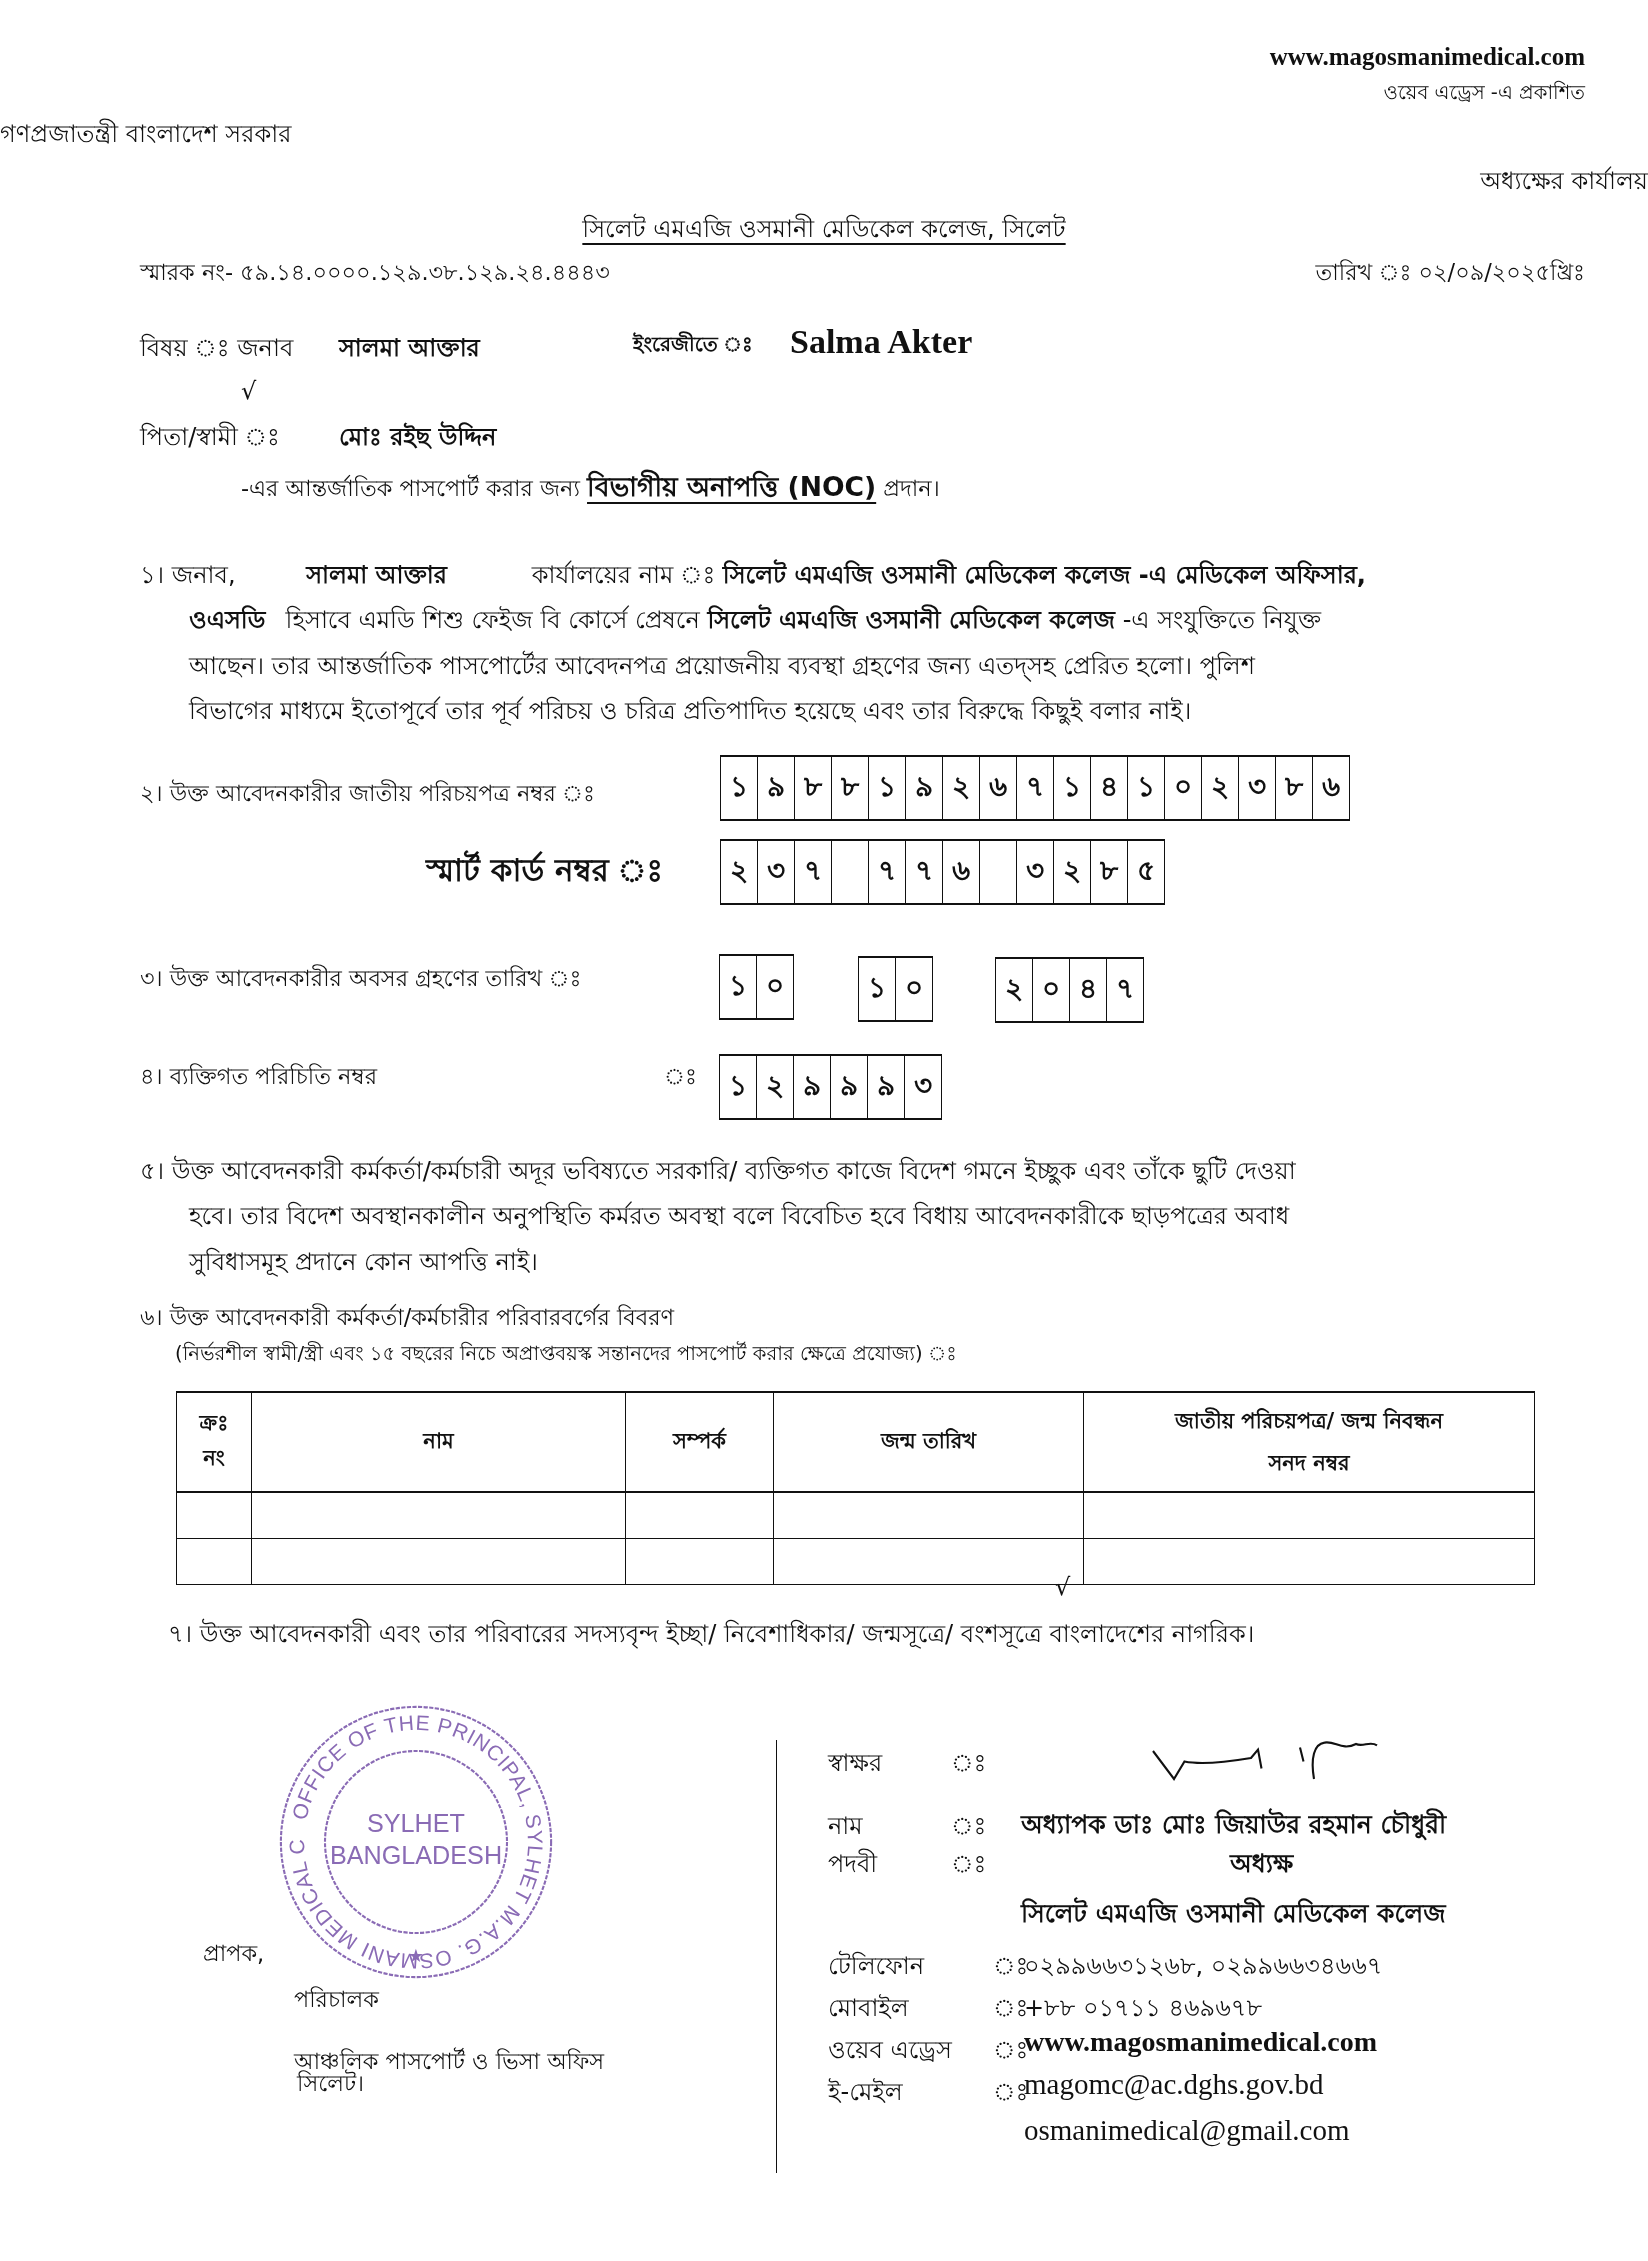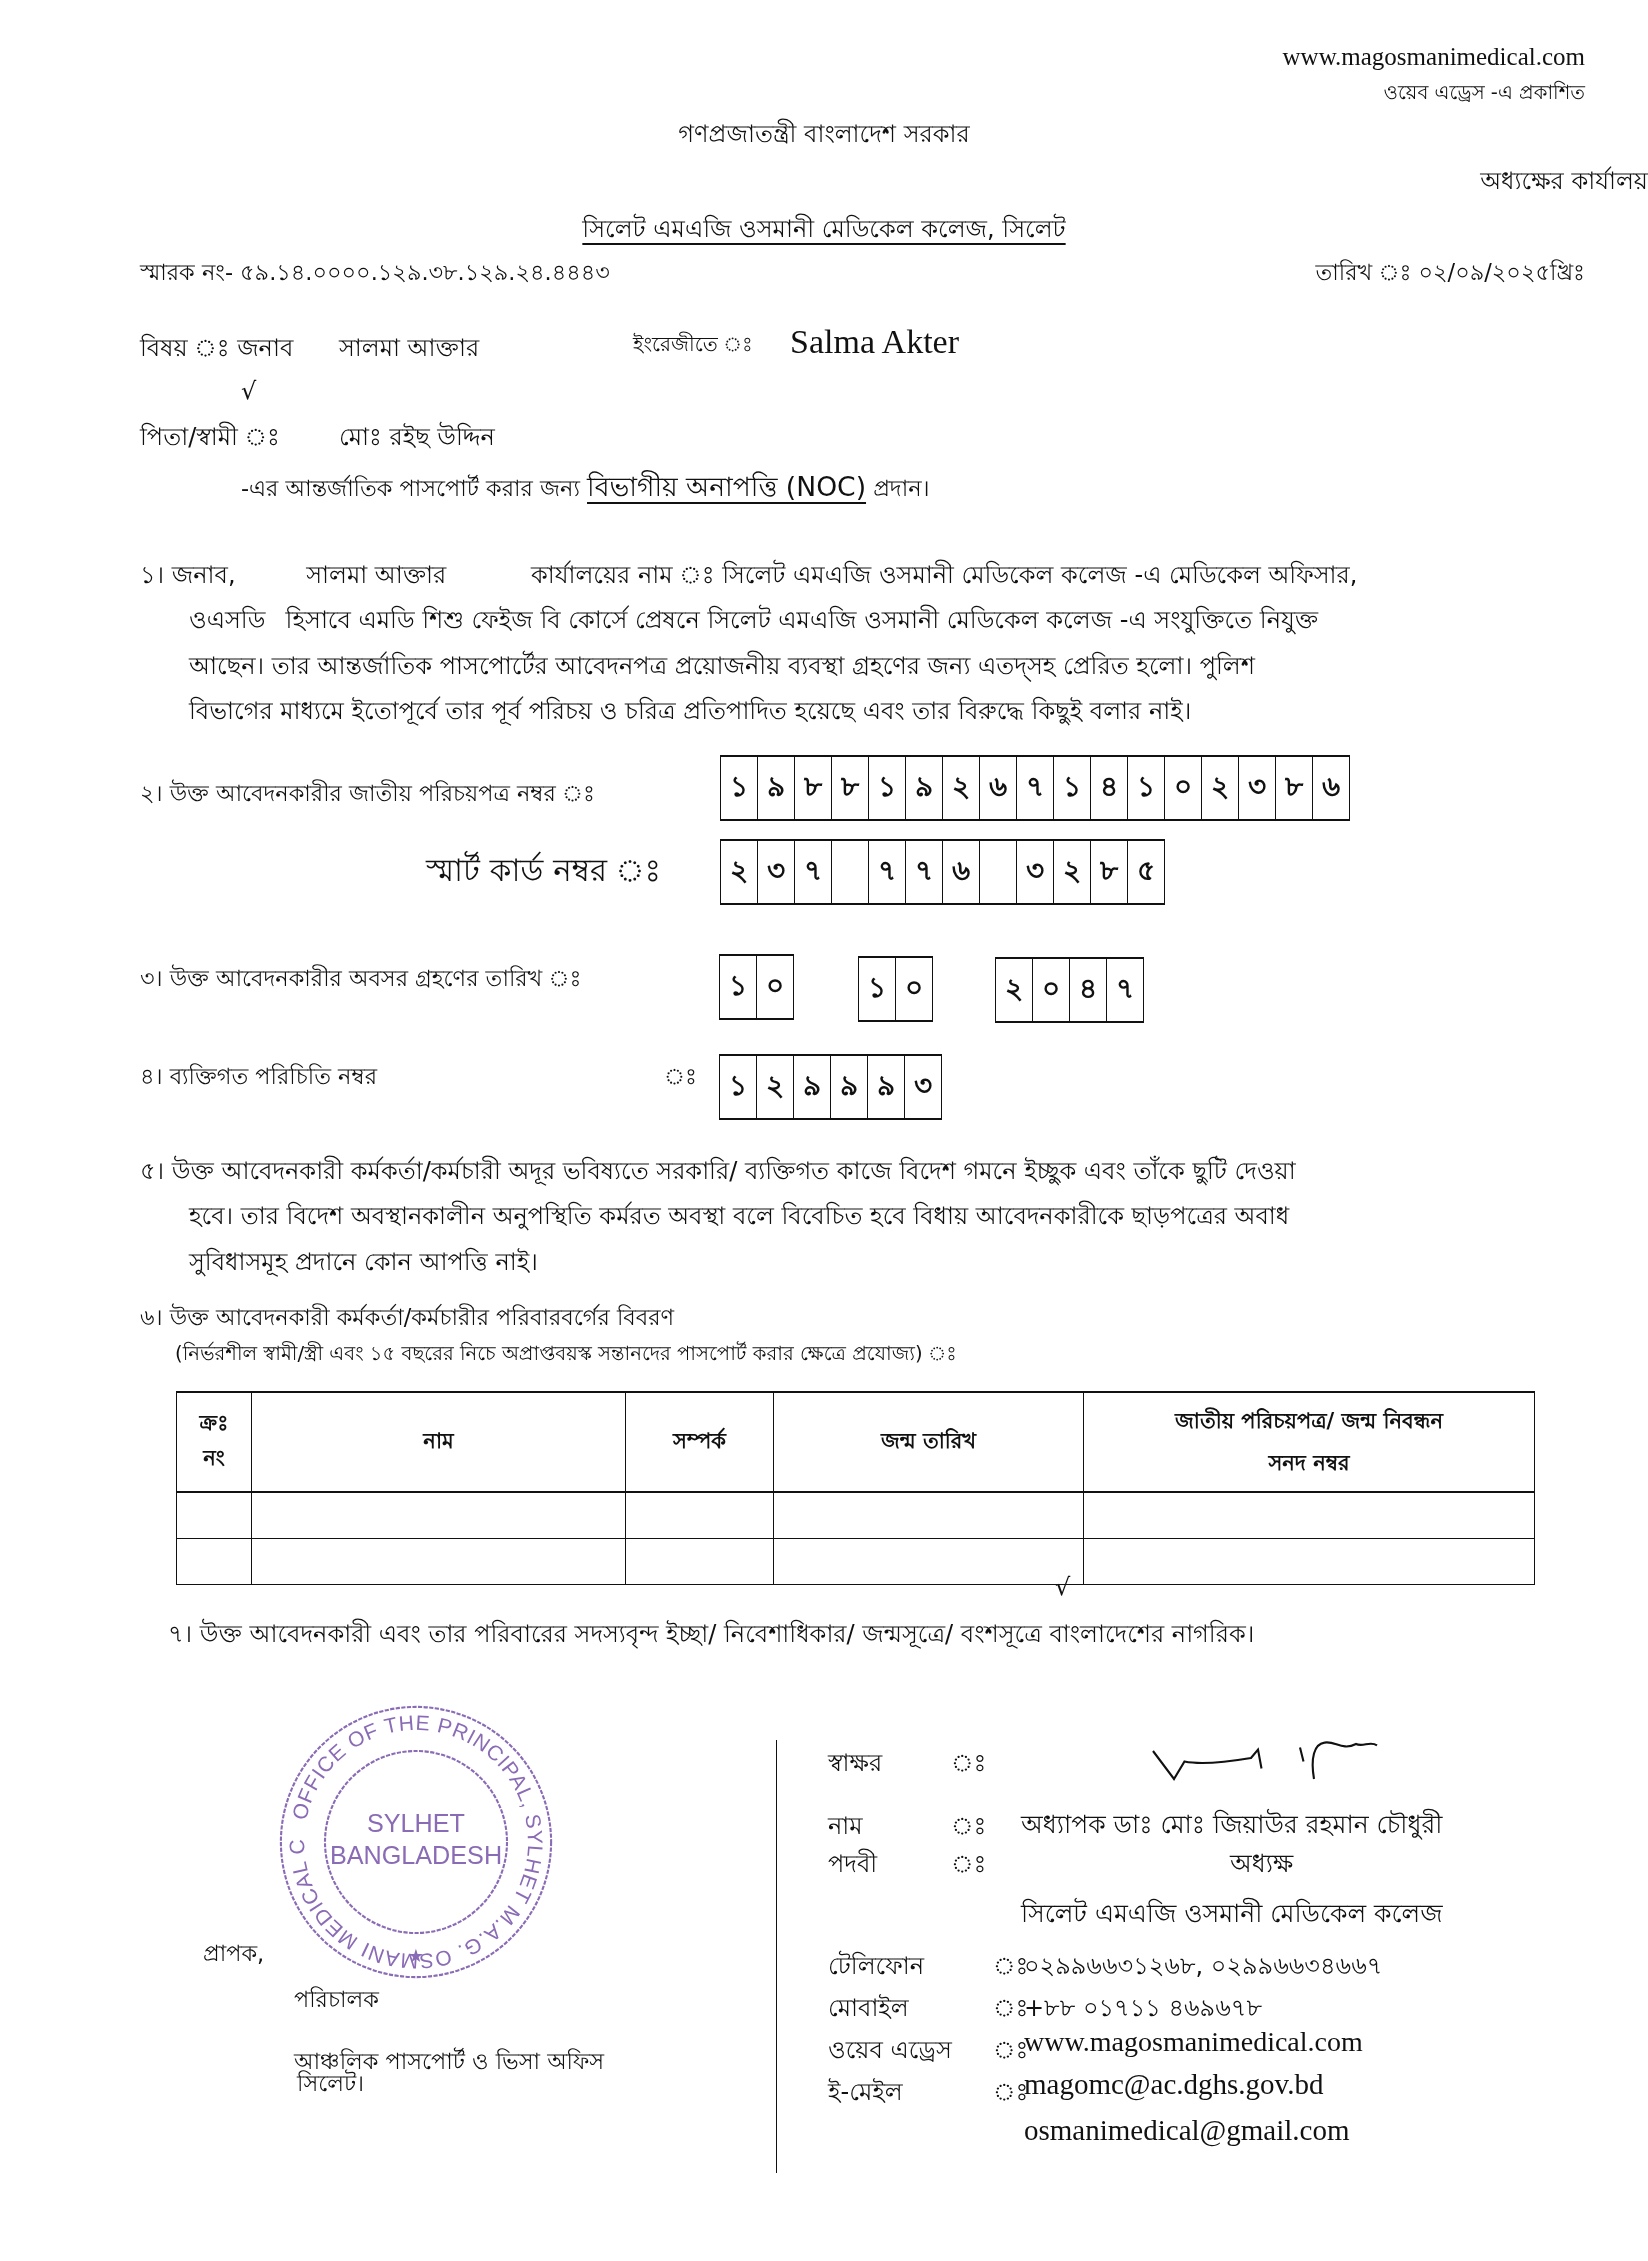--- a/index.html
+++ b/index.html
@@ -1,41 +1,41 @@
 <!DOCTYPE html>
 <html style="font-size:11.2px"><head>
 <meta charset="utf-8">
 <style>
   html, body { margin: 0; padding: 0; background: #fff; }
   body { width: 1648px; height: 2261px; position: relative; overflow: hidden;
          font-family: "DejaVu Sans", sans-serif; color: #111; font-size: 24px; }
   .abs { position: absolute; white-space: nowrap; }
   .serif { font-family: "Liberation Serif", "DejaVu Serif", serif; }
-  .bold { font-weight: normal; }
+  .bold { font-weight: bold; }
   .center { text-align: center; left: 0; right: 0; }
   .ul { text-decoration: underline; text-underline-offset: 5.6px; }
   .box-row { position: absolute; display: flex; border-top: 2.1px solid #111; border-bottom: 2.1px solid #111; border-left: 1.4px solid #111; }
   .box-row .cell { width: 36px; height: 62px; border-right: 1.4px solid #111; display: flex; align-items: center; justify-content: center; font-size: 28px; font-weight: bold; }
   table.family { position: absolute; left: 176px; top: 1391px; width: 1359px; border-collapse: collapse; }
   table.family td, table.family th { border: 1.4px solid #111; font-weight: bold; font-size: 21px; text-align: center; vertical-align: middle; padding: 0; }
   table.family th { height: 98px; border-top-width: 2.1px; border-bottom-width: 2.1px; }
   table.family td { height: 45px; }
   .vline { position: absolute; left: 776px; top: 1740px; width: 1.4px; height: 433px; background: #111; }
   .label-col { position: absolute; left: 828px; font-size: 24px; }
   .colon { position: absolute; left: 951px; font-size: 24px; }
   .stamp { position: absolute; left: 276px; top: 1702px; width: 280px; height: 280px; }
   .sig { position: absolute; left: 1146px; top: 1730px; width: 294px; height: 56px; }
 </style>
 </head>
 <body>
 
 <div class="abs serif bold" style="right:63px; top:43px; font-size:25px;">www.magosmanimedical.com</div>
 <div class="abs" style="right:63px; top:78px; font-size:19.6px;">ওয়েব এড্রেস -এ প্রকাশিত</div>
 
-<div class="abs center" style="top:115px; font-size:24px; text-align:center;">গণপ্রজাতন্ত্রী বাংলাদেশ সরকার</div>
+<div class="abs center" style="top:115px; font-size:24px; text-align:left;">গণপ্রজাতন্ত্রী বাংলাদেশ সরকার</div>
 <div class="abs center" style="top:162px; font-size:24px; text-align:right;">অধ্যক্ষের কার্যালয়</div>
 <div class="abs center" style="top:210px; font-size:24px; text-align:center;">
   <span class="ul">সিলেট এমএজি ওসমানী মেডিকেল কলেজ, সিলেট</span>
 </div>
 
 <div class="abs" style="left:140px; top:255px; font-size:22.4px;">
   <span>স্মারক নং-</span>
   <span>৫৯.১৪.০০০০.১২৯.৩৮.১২৯.২৪.৪৪৪৩</span>
 </div>
 <div class="abs" style="right:63px; top:255px; font-size:22.4px;">

